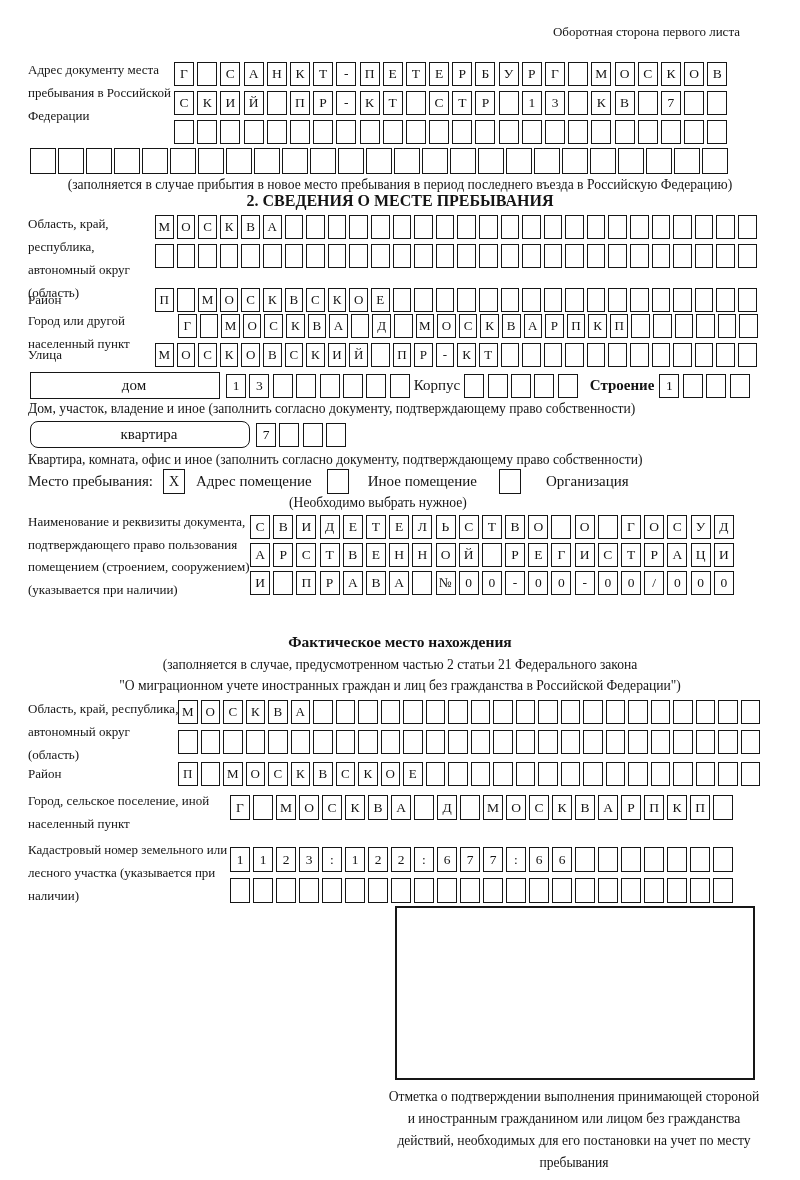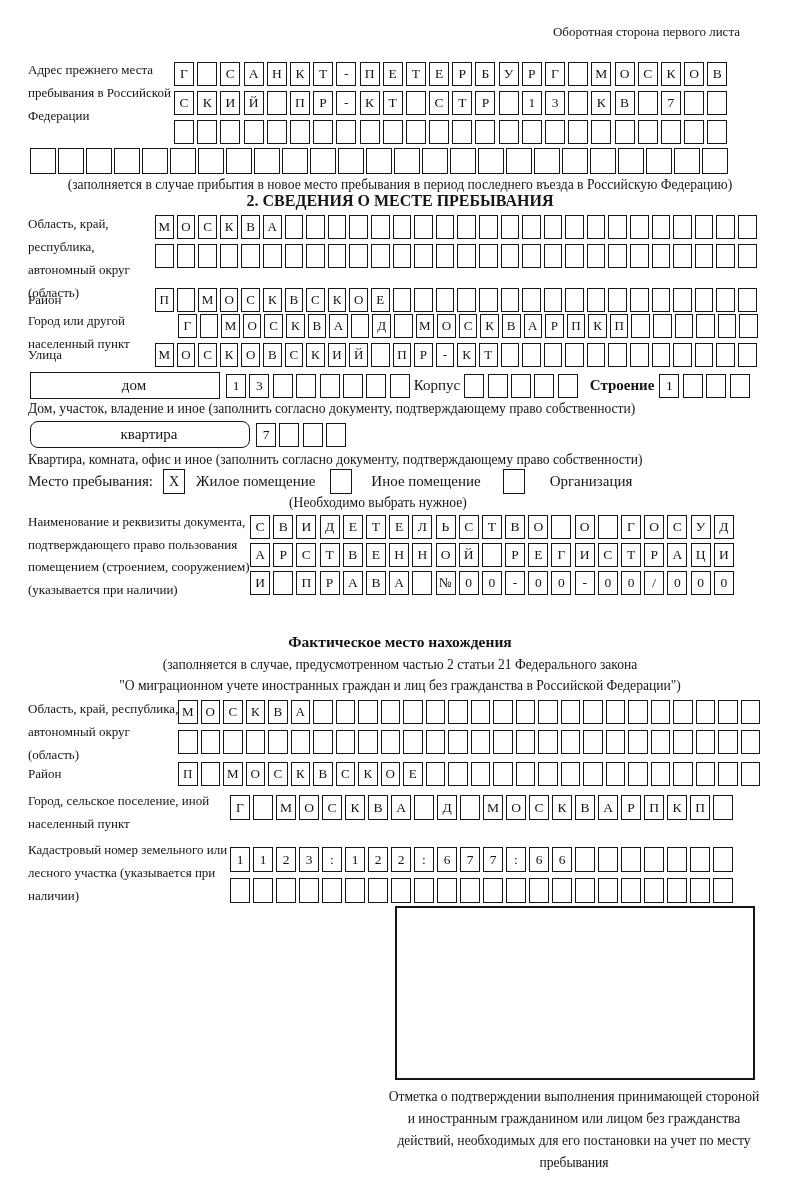--- a/index.html
+++ b/index.html
@@ -44,21 +44,21 @@
   }
   .stamp{
     border:2px solid #161616;background:#fff;
   }
 </style>
 </head>
 <body>
 
 <div class="abs lbl" style="top:20px;right:60px;">Оборотная сторона первого листа</div>
 
-<div class="abs lbl" style="left:28px;top:58px;width:148px;">Адрес прежнего места пребывания в Российской Федерации</div>
+<div class="abs lbl" style="left:28px;top:58px;width:148px;">Адрес документу места пребывания в Российской Федерации</div>
 <div class="abs cellrow cr-a" style="left:174px;top:62px;">
     <div class="cell">Г</div>
     <div class="cell"></div>
     <div class="cell">С</div>
     <div class="cell">А</div>
     <div class="cell">Н</div>
     <div class="cell">К</div>
     <div class="cell">Т</div>
     <div class="cell">-</div>
     <div class="cell">П</div>
@@ -355,21 +355,21 @@
       <div class="cell"></div>
       <div class="cell"></div>
       <div class="cell"></div>
     </div>
 </div>
 <div class="abs cap" style="left:28px;top:452px;">Квартира, комната, офис и иное (заполнить согласно документу, подтверждающему право собственности)</div>
 
 <div class="abs hrow" style="left:28px;top:469px;">
   <div class="flabel">Место пребывания:</div>
   <div class="cbox" style="margin-left:10px;">X</div>
-  <div class="flabel" style="margin-left:11px;">Жилое помещение</div>
+  <div class="flabel" style="margin-left:11px;">Адрес помещение</div>
   <div class="cbox" style="margin-left:15px;"></div>
   <div class="flabel" style="margin-left:19px;">Иное помещение</div>
   <div class="cbox" style="margin-left:22px;"></div>
   <div class="flabel" style="margin-left:25px;">Организация</div>
 </div>
 <div class="abs cap" style="left:0;top:495px;width:700px;text-align:center;margin-left:28px;">(Необходимо выбрать нужное)</div>
 
 <div class="abs lbl" style="left:28px;top:511px;width:235px;line-height:22.5px;">Наименование и реквизиты документа, подтверждающего право пользования помещением (строением, сооружением) (указывается при наличии)</div>
 <div class="abs cellrow cr-doc" style="left:250px;top:515px;">
     <div class="cell">С</div>

